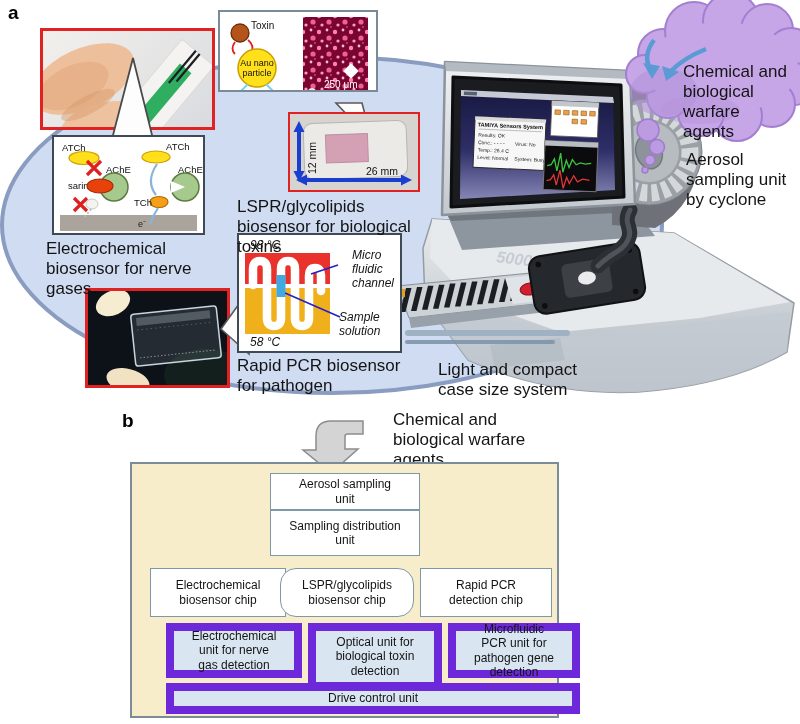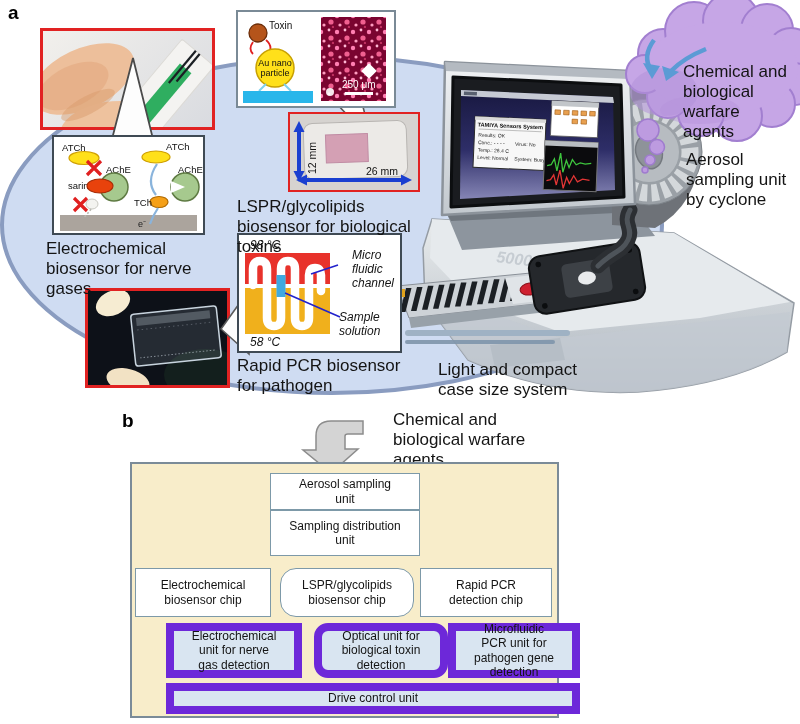--- a/index.html
+++ b/index.html
@@ -237,21 +237,21 @@
         <text x="124" y="36" font-size="9.5" fill="#111">AChE</text>
         <circle cx="131" cy="50" r="14" fill="#a6c98e" stroke="#5e7a42" stroke-width="1.5"></circle>
         <polygon points="117,44 131,50 117,56" fill="#ffffff"></polygon>
         <ellipse cx="105" cy="65" rx="9" ry="5.5" fill="#f5a018" stroke="#b06a00" stroke-width="1.2"></ellipse>
         <text x="80" y="69" font-size="9.5" fill="#111">TCh</text>
         <path d="M 104,71 C 100,77 98,81 96,87" stroke="#8ab4dc" stroke-width="2.2" fill="none"></path>
         <text x="84" y="90" font-size="9" fill="#222">e⁻</text>
       </svg>
     </div>
 
-    <div class="abs gbox" style="left:218px;top:10px;width:160px;height:98px;margin-left:18px;">
+    <div class="abs gbox" style="left:218px;top:10px;width:160px;height:82px;">
       <svg width="156" height="94" viewBox="0 0 156 94">
         <defs>
           <pattern id="dots" width="16" height="16" patternUnits="userSpaceOnUse">
             <circle cx="3" cy="4" r="2.2" fill="#ff7fb2"></circle>
               <circle cx="11" cy="2" r="1.4" fill="#ffb8d4"></circle>
             <circle cx="13" cy="10" r="2.6" fill="#f06090"></circle>
               <circle cx="6" cy="13" r="1.6" fill="#ff9cc0"></circle>
             <circle cx="15" cy="15" r="1.2" fill="#c03060"></circle>
           </pattern>
         </defs>
@@ -336,25 +336,25 @@
       </g>
     </svg>
 
     <div class="abs panel-label" style="left:122px;top:10px;">b</div>
     <div class="abs cap" style="left:393px;top:10px;width:155px;">Chemical and biological warfare agents</div>
 
     <div class="abs cream" style="left:130px;top:62px;width:429px;height:256px;">
       <div class="fbox top" style="left:138px;top:9px;width:150px;height:37px;">Aerosol sampling unit</div>
       <div class="fbox top" style="left:138px;top:46px;width:150px;height:46px;">Sampling distribution unit</div>
 
-      <div class="fbox" style="left:3px;top:104px;width:136px;height:49px;">Electrochemical biosensor chip</div>
+      <div class="fbox" style="left:18px;top:104px;width:136px;height:49px;">Electrochemical biosensor chip</div>
       <div class="fbox" style="left:148px;top:104px;width:134px;height:49px;border-radius:16px;">LSPR/glycolipids biosensor chip</div>
       <div class="fbox" style="left:288px;top:104px;width:132px;height:49px;">Rapid PCR detection chip</div>
 
       <div class="fbox blue" style="left:6px;top:159px;width:136px;height:55px;">Electrochemical unit for nerve gas detection</div>
-      <div class="fbox blue" style="left:154px;top:159px;width:134px;height:55px;border-radius:14px;">Optical unit for biological toxin detection</div>
+      <div class="fbox blue" style="left:148px;top:159px;width:134px;height:67px;">Optical unit for biological toxin detection</div>
       <div class="fbox blue" style="left:288px;top:159px;width:132px;height:55px;">Microfluidic PCR unit for pathogen gene detection</div>
 
       <div class="fbox blue" style="left:6px;top:219px;width:414px;height:31px;">Drive control unit</div>
     </div>
   </div>
 
 </div>
 
 </body></html>

